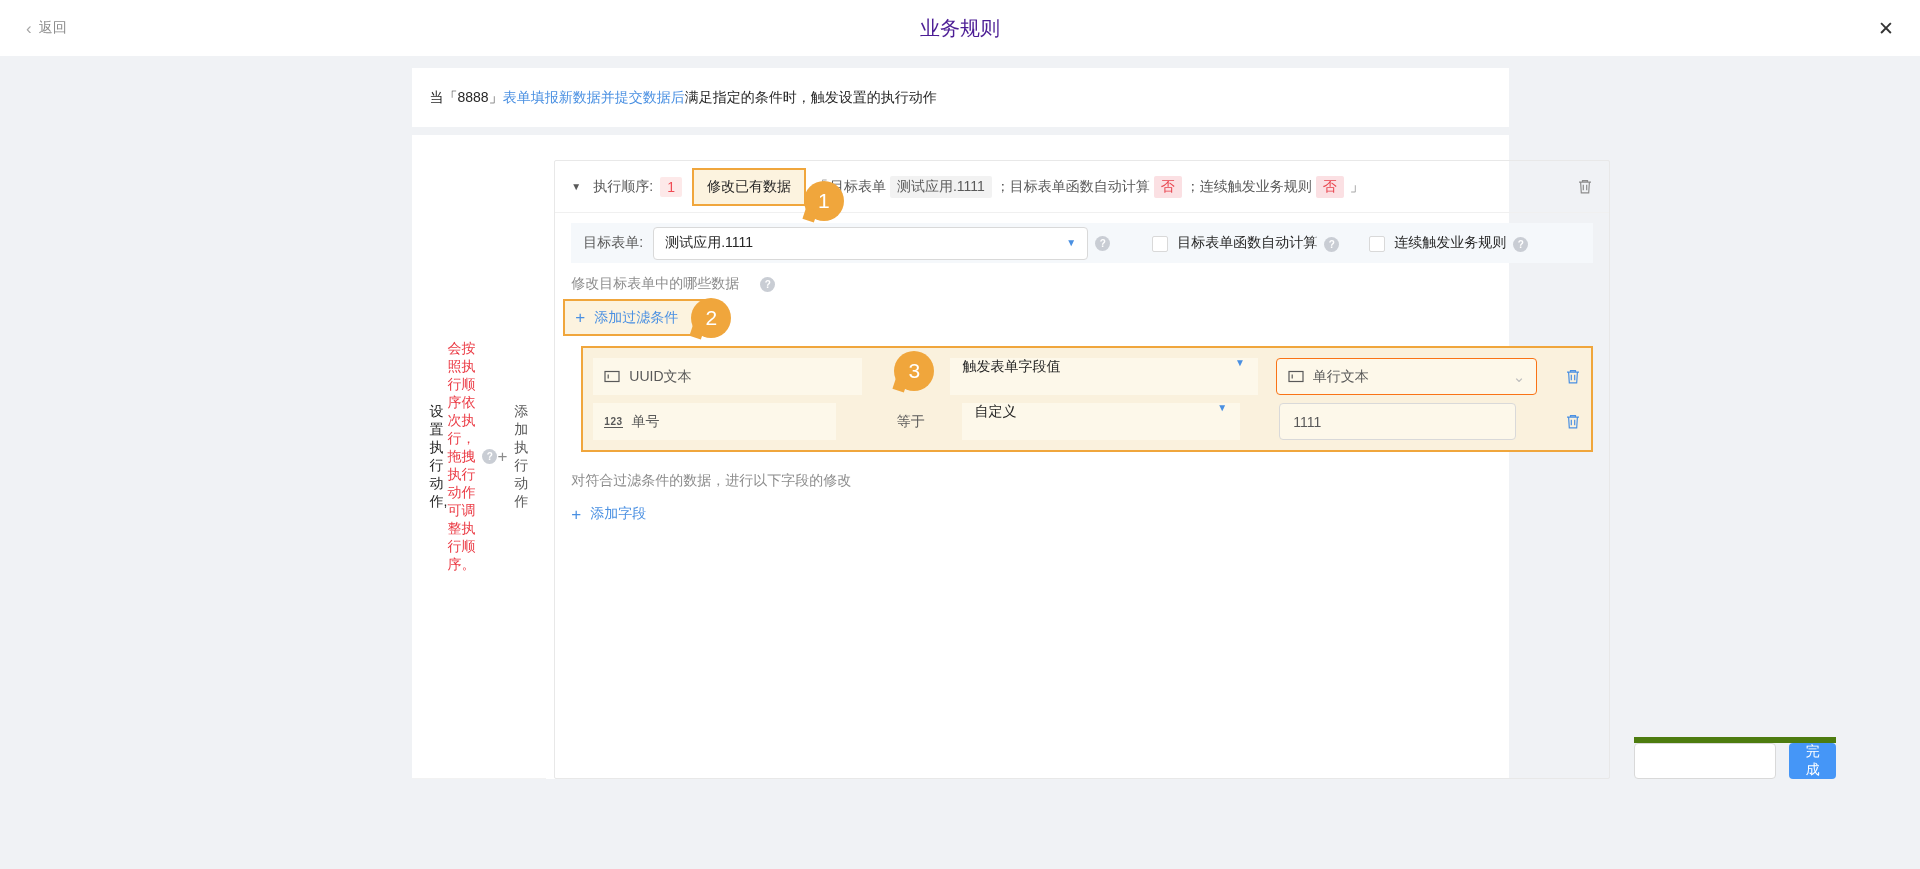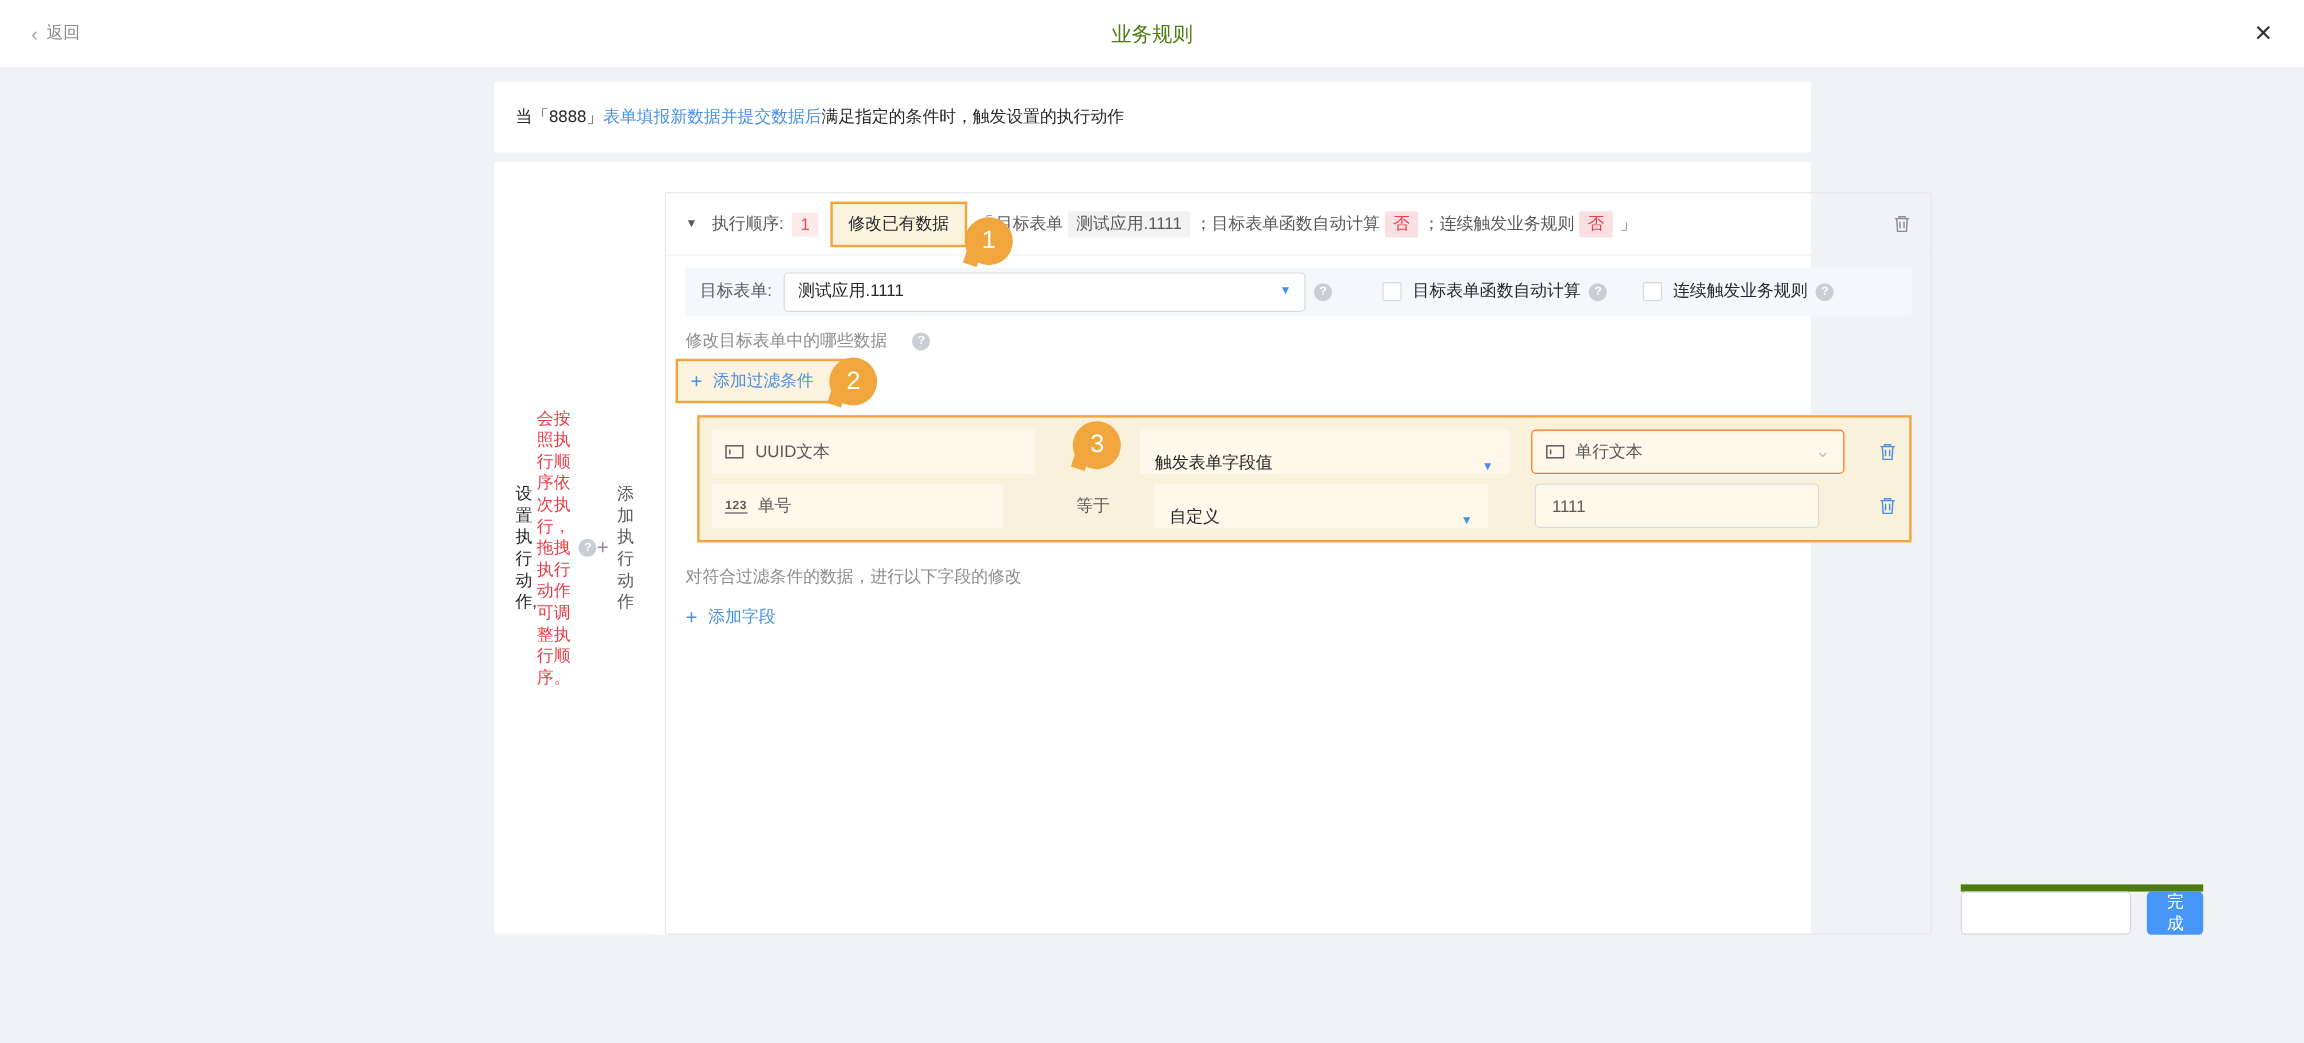--- a/index.html
+++ b/index.html
@@ -7,21 +7,21 @@
   body {
     width:1920px; height:869px; overflow:hidden;
     background:#f0f2f5;
     font-family:"Liberation Sans","DejaVu Sans",sans-serif;
     font-size:14px; color:#262626;
   }
   
   .topbar { height:56px; background:#fff; position:relative; display:flex; align-items:center; }
   .back-btn { position:absolute; left:26px; display:flex; align-items:center; gap:7px; color:#8c8c8c; cursor:pointer; }
   .back-chevron { font-size:17px; line-height:1; color:#a6a6a6; }
-  .page-title { margin:0 auto; font-size:17px; color:#4d7c0f; }
+  .page-title { margin:0 auto; font-size:20px; color:#4c1d95; }
   .close-btn { position:absolute; right:26px; font-size:19px; color:#333; cursor:pointer; line-height:1; }
 
   
   .content-col { width:1097px; margin:12px auto 0; height:711px; display:flex; flex-direction:column; }
   .trigger-bar { flex:0 0 59px; background:#fff; display:flex; align-items:center; padding:0 18px; }
   .t-link { color:#4a90e2; text-decoration:none; cursor:pointer; }
   .col-gap { flex:0 0 8px; }
 
   .main-panel { background:#fff; flex:1 1 auto; min-height:0; display:flex; flex-direction:row; }
   .panel-header { flex:0 0 55px; display:flex; align-items:center; justify-content:space-between; padding:0 18px; border-bottom:1px solid #f2f2f2; }
@@ -50,36 +50,36 @@
   .badge-1 { right:-40px; bottom:-17px; }
   .badge-2 { right:-22px; top:50%; margin-top:-20px; }
   .badge-3 { left:311px; top:3px; }
 
   .card-body { padding:10px 16px 12px; }
   .target-row { background:#f5f8fb; height:40px; display:flex; align-items:center; padding:0 12px; }
   .target-label { color:#595959; margin-right:10px; }
   .form-select { width:435px; height:33px; background:#fff; border:1px solid #d9d9d9; border-radius:4px; display:flex; align-items:center; justify-content:space-between; padding:0 11px; cursor:pointer; }
   .caret-blue { color:#4a90e2; font-size:10px; line-height:1; }
   .checkbox { width:16px; height:16px; background:#fff; border:1px solid #d9d9d9; border-radius:2px; flex:0 0 auto; cursor:pointer; }
-  .cb-group { display:flex; align-items:center; margin-left:42px; cursor:pointer; }
+  .cb-group { display:flex; align-items:flex-end; margin-left:42px; cursor:pointer; }
   .cb-group + .cb-group { margin-left:30px; }
   .cb-label { margin-left:9px; color:#262626; }
 
   .filter-title { margin-top:12px; display:flex; align-items:center; color:#8c8c8c;gap:14px; }
   .anno-box2 { margin-top:6px; margin-left:-8px; width:148px; height:37px; display:flex; align-items:center; padding:0 10px; }
   .add-link { display:flex; align-items:center; gap:9px; color:#4a90e2; cursor:pointer; }
 
   .filter-box { margin-top:10px; margin-left:10px; width:1012px; padding:10px; background:#faf1dd; }
   .filter-row { display:flex; align-items:center; height:37px; }
   .filter-row + .filter-row { margin-top:8px;gap:21px; }
   .field-chip { width:270px; height:37px; background:#fdf8ea; display:flex; align-items:center; gap:9px; padding:0 11px; color:#595959; }
   .field-icon { color:#595959; display:flex; flex:0 0 auto; }
   .num-glyph { font-size:10px; font-weight:bold; border-bottom:1px solid #595959; line-height:1.1; letter-spacing:0.5px; }
   .op-cell { width:40px; margin-left:36px; margin-right:12px; text-align:center; color:#595959; }
-  .value-src { width:310px; height:37px; background:#fdf8ea; display:flex; align-items:flex-end; justify-content:space-between; padding:0 13px; margin-right:18px; color:#262626; cursor:pointer; }
+  .value-src { width:310px; height:37px; background:#fdf8ea; display:flex; align-items:flex-start; justify-content:space-between; padding:0 13px; margin-right:18px; color:#262626; cursor:pointer; }
   .value-type { width:263px; height:37px; background:#fdf8ea; border:1px solid #f97316; border-radius:4px; display:flex; align-items:center; gap:9px; padding:0 11px; margin-right:28px; color:#595959; cursor:pointer; }
   .chev-gray { margin-left:auto; color:#bfbfbf; font-size:15px; line-height:0.6; }
   .value-input { width:263px; height:37px; background:#fdf8ea; border:1px solid #d9d9d9; border-radius:4px; padding:0 13px; margin-right:28px; color:#595959; font-family:inherit; font-size:14px; }
   .trash-blue { color:#4a90e2; cursor:pointer; display:flex; }
 
   .modify-hint { margin-top:20px; color:#8c8c8c; }
   .add-field-row { margin-top:15px; }
 
   
   .panel-footer { margin-top:auto; flex:0 0 61px; border-top:6px solid #4d7c0f; display:flex; align-items:center; justify-content:center; gap:13px; }

